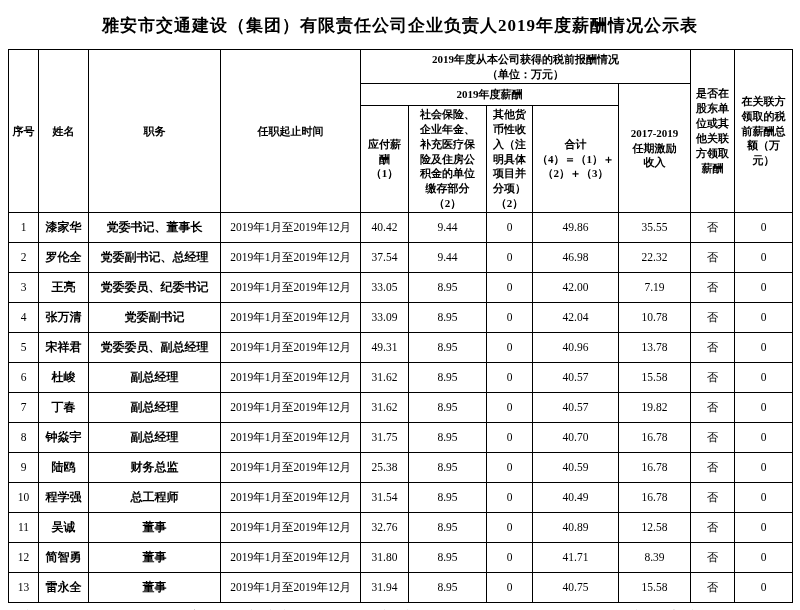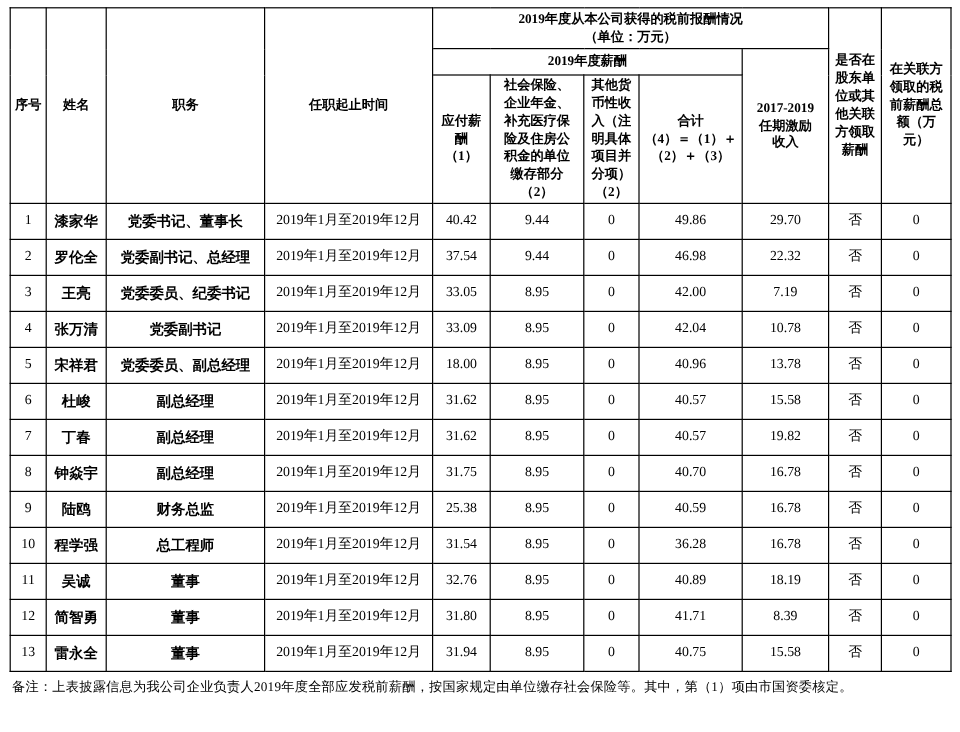--- a/index.html
+++ b/index.html
@@ -33,20 +33,21 @@
   tbody td.b { font-weight:bold; font-size:12px; }
   .note {
     font-size:11px; padding:5px 0 0 2px; letter-spacing:0.2px;
   }
 </style>
 </head>
 <body>
 
 <div class="page">
 
+  <div class="title">雅安市交通建设（集团）有限责任公司企业负责人2019年度薪酬情况公示表</div>
 
   <table class="salary">
     <colgroup>
       <col style="width:30px">
       <col style="width:50px">
       <col style="width:132px">
       <col style="width:140px">
       <col style="width:48px">
       <col style="width:78px">
       <col style="width:46px">
@@ -97,21 +98,21 @@
     <tbody id="rows">
         <tr>
           <td>1</td>
           <td class="b">漆家华</td>
           <td class="b">党委书记、董事长</td>
           <td>2019年1月至2019年12月</td>
           <td>40.42</td>
           <td>9.44</td>
           <td>0</td>
           <td>49.86</td>
-          <td>29.70</td>
+          <td>35.55</td>
           <td>否</td>
           <td>0</td>
         </tr>
         <tr>
           <td>2</td>
           <td class="b">罗伦全</td>
           <td class="b">党委副书记、总经理</td>
           <td>2019年1月至2019年12月</td>
           <td>37.54</td>
           <td>9.44</td>
@@ -145,21 +146,21 @@
           <td>42.04</td>
           <td>10.78</td>
           <td>否</td>
           <td>0</td>
         </tr>
         <tr>
           <td>5</td>
           <td class="b">宋祥君</td>
           <td class="b">党委委员、副总经理</td>
           <td>2019年1月至2019年12月</td>
-          <td>18.00</td>
+          <td>49.31</td>
           <td>8.95</td>
           <td>0</td>
           <td>40.96</td>
           <td>13.78</td>
           <td>否</td>
           <td>0</td>
         </tr>
         <tr>
           <td>6</td>
           <td class="b">杜峻</td>
@@ -213,35 +214,35 @@
           <td>0</td>
         </tr>
         <tr>
           <td>10</td>
           <td class="b">程学强</td>
           <td class="b">总工程师</td>
           <td>2019年1月至2019年12月</td>
           <td>31.54</td>
           <td>8.95</td>
           <td>0</td>
-          <td>36.28</td>
+          <td>40.49</td>
           <td>16.78</td>
           <td>否</td>
           <td>0</td>
         </tr>
         <tr>
           <td>11</td>
           <td class="b">吴诚</td>
           <td class="b">董事</td>
           <td>2019年1月至2019年12月</td>
           <td>32.76</td>
           <td>8.95</td>
           <td>0</td>
           <td>40.89</td>
-          <td>18.19</td>
+          <td>12.58</td>
           <td>否</td>
           <td>0</td>
         </tr>
         <tr>
           <td>12</td>
           <td class="b">简智勇</td>
           <td class="b">董事</td>
           <td>2019年1月至2019年12月</td>
           <td>31.80</td>
           <td>8.95</td>

